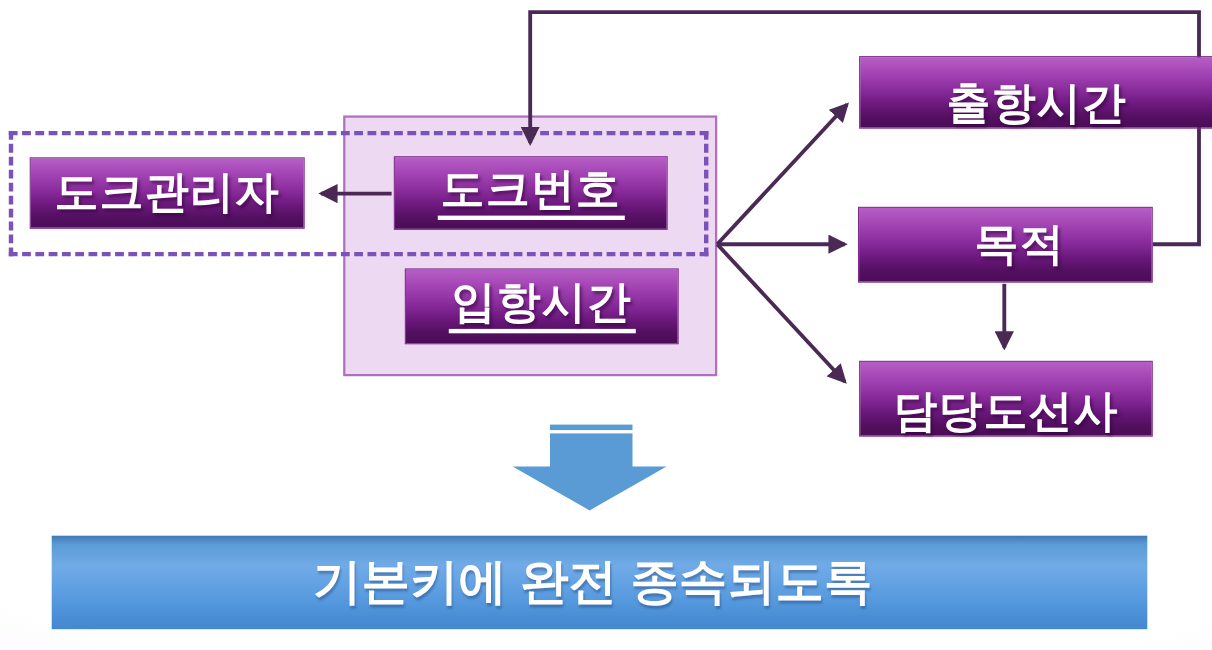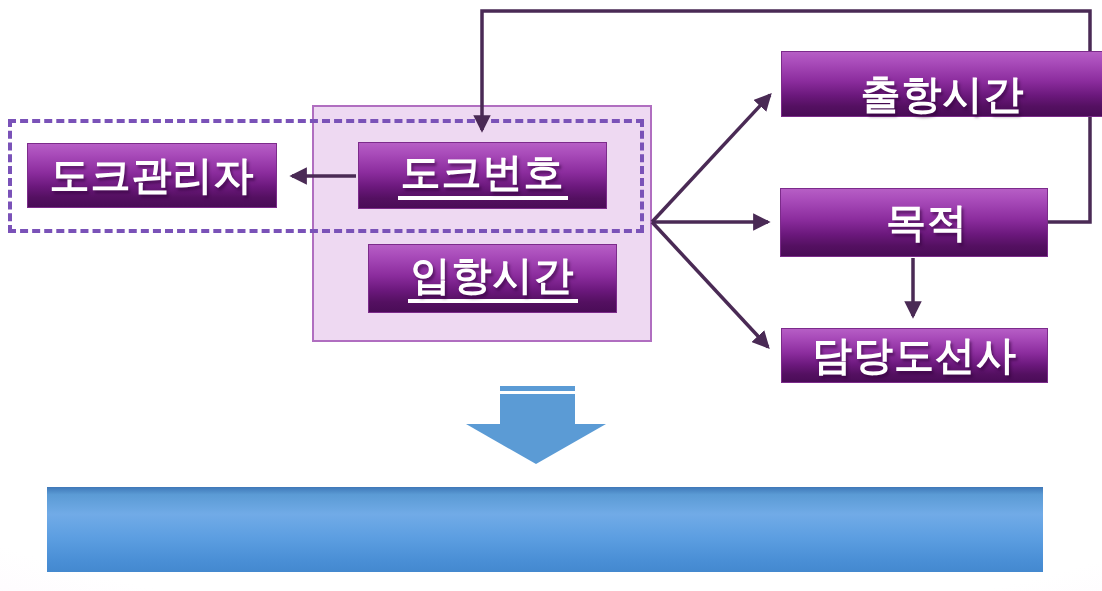--- a/index.html
+++ b/index.html
@@ -50,21 +50,21 @@
     letter-spacing:1px;
   }
   .node .lbl{line-height:1;padding-bottom:2px;}
   .node.keyed .lbl{border-bottom:4px solid #fff;padding:0 3px 4px;}
 
   .n-dock-manager{left:27px;top:143px;width:250px;height:65px;}
   .n-dock-number{left:358px;top:142px;width:249px;height:67px;}
   .n-arrival{left:368px;top:244px;width:249px;height:69px;}
   .n-departure{left:781px;top:51px;width:323px;height:66px;align-items:flex-end;}
   .n-purpose{left:780px;top:188px;width:268px;height:69px;padding-left:26px;}
-  .n-pilot{left:781px;top:328px;width:267px;height:55px;}
+  .n-pilot{left:781px;top:328px;width:267px;height:69px;align-items:flex-end;}
 
   
   .down-arrow{position:absolute;left:0;top:0;}
   .down-arrow .cap{position:absolute;left:500px;top:386px;width:75px;height:5px;background:var(--blue-arrow);}
   .down-arrow .stem{position:absolute;left:500px;top:394px;width:75px;height:31px;background:var(--blue-arrow);}
   .down-arrow .tri{
     position:absolute;left:466px;top:424px;width:0;height:0;
     border-left:70px solid transparent;border-right:70px solid transparent;
     border-top:40px solid var(--blue-arrow);
   }
@@ -121,15 +121,16 @@
     <span class="lbl">담당도선사</span>
   </div>
 
   <div class="down-arrow">
     <div class="cap"></div>
     <div class="stem"></div>
     <div class="tri"></div>
   </div>
 
   <div class="banner">
+    <span class="white">기본키에 완전 종속되도록 </span>
   </div>
 
 </div>
 
 </body></html>

